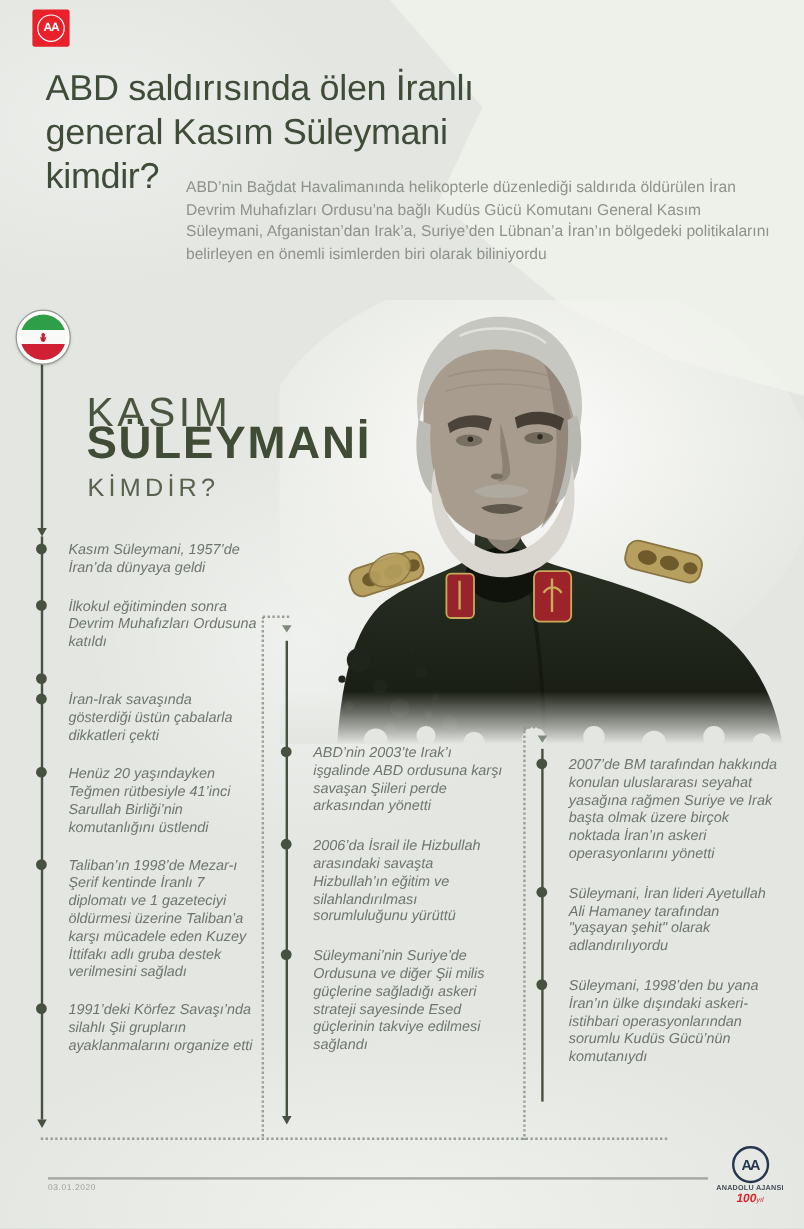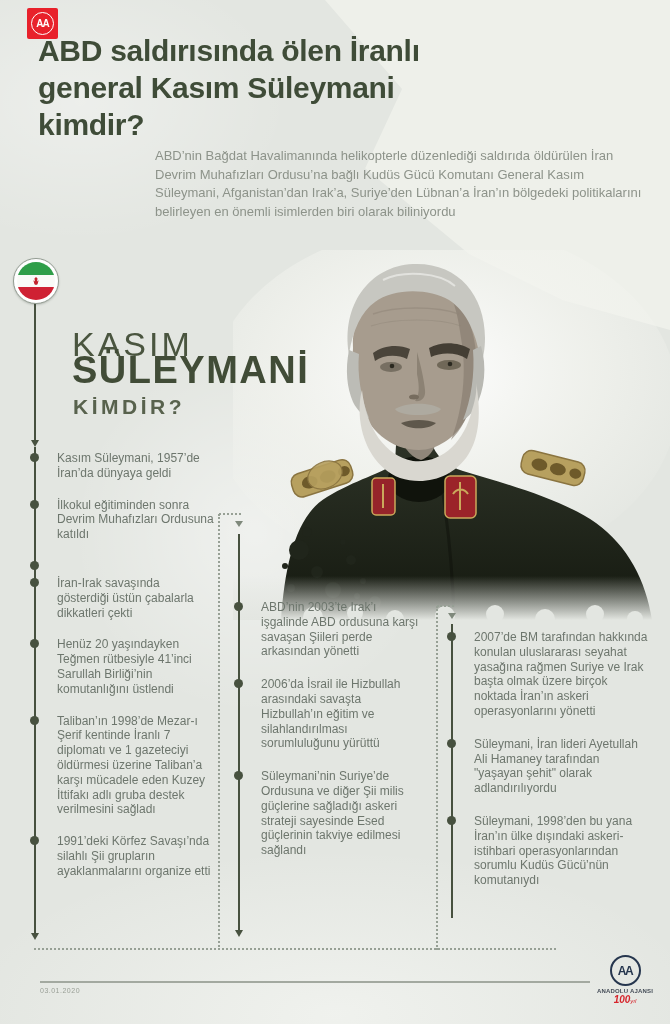--- a/index.html
+++ b/index.html
@@ -20,34 +20,34 @@
     filter:drop-shadow(-2px 1px 1px rgba(90,100,88,.18));
     z-index:0;
   }
   .abs{position:absolute;}
   
   .aa-badge{left:27px;top:8px;width:31px;height:31px;background:#e8212b;border-radius:2px;z-index:6;}
   .aa-badge .ring{position:absolute;left:4px;top:4px;right:4px;bottom:4px;border:1.5px solid #ffffff;border-radius:50%;}
   .aa-badge .mono{position:absolute;left:0;top:0;width:100%;height:100%;display:flex;align-items:center;justify-content:center;
     color:#fff;font-weight:bold;font-size:10px;letter-spacing:-1px;}
   
-  .title{left:38px;top:32px;width:450px;margin:0;font-size:30px;line-height:37px;font-weight:700;
+  .title{left:38px;top:55px;width:450px;margin:0;font-size:30px;line-height:37px;font-weight:400;
     color:#3f4c38;letter-spacing:-0.3px;white-space:pre-line;z-index:5;}
   .intro{left:155px;top:147px;width:492px;margin:0;font-size:13px;line-height:18.5px;color:#8d938a;z-index:5;}
   
   .flag{left:13px;top:258px;width:44px;height:44px;border-radius:50%;background:#fff;
     border:1px solid #939c92;box-shadow:0 1px 2px rgba(60,70,58,.25);z-index:5;}
   .flag .stripes{position:absolute;left:3px;top:3px;right:3px;bottom:3px;border-radius:50%;overflow:hidden;
     background:linear-gradient(#2f9e49 0 34%, #f9faf7 34% 66%, #cf2133 66% 100%);}
   .flag .emblem{position:absolute;left:50%;top:50%;width:7px;height:8px;transform:translate(-50%,-50%);
     background:#c2242e;clip-path:polygon(50% 0,72% 20%,65% 55%,88% 42%,72% 92%,50% 100%,28% 92%,12% 42%,35% 55%,28% 20%);}
   
   .name-first{left:72px;top:325px;margin:0;font-size:34px;font-weight:300;color:#4a553f;letter-spacing:3px;z-index:5;}
   .name-last{left:72px;top:349px;margin:0;font-size:38px;font-weight:800;color:#414c37;letter-spacing:1.5px;z-index:5;text-align:right;}
-  .name-q{left:73px;top:395px;margin:0;font-size:21px;font-weight:700;color:#58624d;letter-spacing:3.5px;z-index:5;text-align:right;}
+  .name-q{left:73px;top:395px;margin:0;font-size:21px;font-weight:400;color:#58624d;letter-spacing:3.5px;z-index:5;text-align:right;}
   
   .photo{left:233px;top:250px;width:437px;height:370px;z-index:1;}
   
   .line{position:absolute;width:2px;background:#47513f;z-index:2;}
   .arrow{position:absolute;width:0;height:0;border-left:4.5px solid transparent;border-right:4.5px solid transparent;
     border-top:7px solid #47513f;z-index:2;}
   .dotv{position:absolute;width:0;border-left:2px dotted #97a095;z-index:2;}
   .doth{position:absolute;height:0;border-top:2px dotted #97a095;z-index:2;}
   .arrow-dotted{border-top-color:#7f897c;border-left-width:4px;border-right-width:4px;border-top-width:6px;}
   #line-flag{left:34px;top:302px;height:138px;}
@@ -60,25 +60,25 @@
   #dot-v1{left:218px;top:514px;height:436px;}
   #dot-h1{left:219px;top:513px;width:22px;}
   #dot-arrow1{left:235px;top:521px;}
   #dot-v2{left:436px;top:606px;height:344px;}
   #dot-h2{left:437px;top:605px;width:17px;}
   #dot-arrow2{left:448px;top:613px;}
   #dot-hb{left:34px;top:948px;width:522px;}
   
   .col{position:absolute;display:flex;flex-direction:column;z-index:3;}
   #col1{left:24px;top:451px;width:190px;gap:17px;}
-  #col2{left:228px;top:600px;width:196px;gap:18px;}
+  #col2{left:228px;top:620px;width:196px;gap:18px;}
   #col3{left:441px;top:630px;width:208px;gap:18px;}
   .titem{position:relative;padding-left:33px;}
   .titem .dot{position:absolute;left:6px;top:2px;width:9px;height:9px;border-radius:50%;background:#47513f;}
-  .titem p{margin:0;font-size:12px;line-height:14.8px;color:#6d766d;}
+  .titem p{margin:0;font-size:12px;line-height:14.8px;color:#6d766d;font-style:italic;}
   
   .rule{left:40px;top:981px;width:550px;height:2px;background:#a3a9a0;z-index:4;}
   .date{left:40px;top:987px;font-size:7px;color:#999f96;letter-spacing:.5px;z-index:4;}
   .footer-logo{left:590px;top:955px;width:70px;text-align:center;z-index:4;}
   .logo-circle{width:27px;height:27px;border:2.5px solid #26364e;border-radius:50%;margin:0 auto;
     display:flex;align-items:center;justify-content:center;font-weight:800;font-size:12px;color:#26364e;letter-spacing:-1.5px;}
   .logo-name{font-size:6px;font-weight:bold;color:#444c57;margin-top:2px;letter-spacing:.2px;white-space:nowrap;}
   .logo-100{margin-top:1px;color:#d6252c;font-weight:800;font-style:italic;font-size:10px;line-height:9px;}
   .logo-100 .yil{font-size:6px;font-weight:400;}
 </style>

